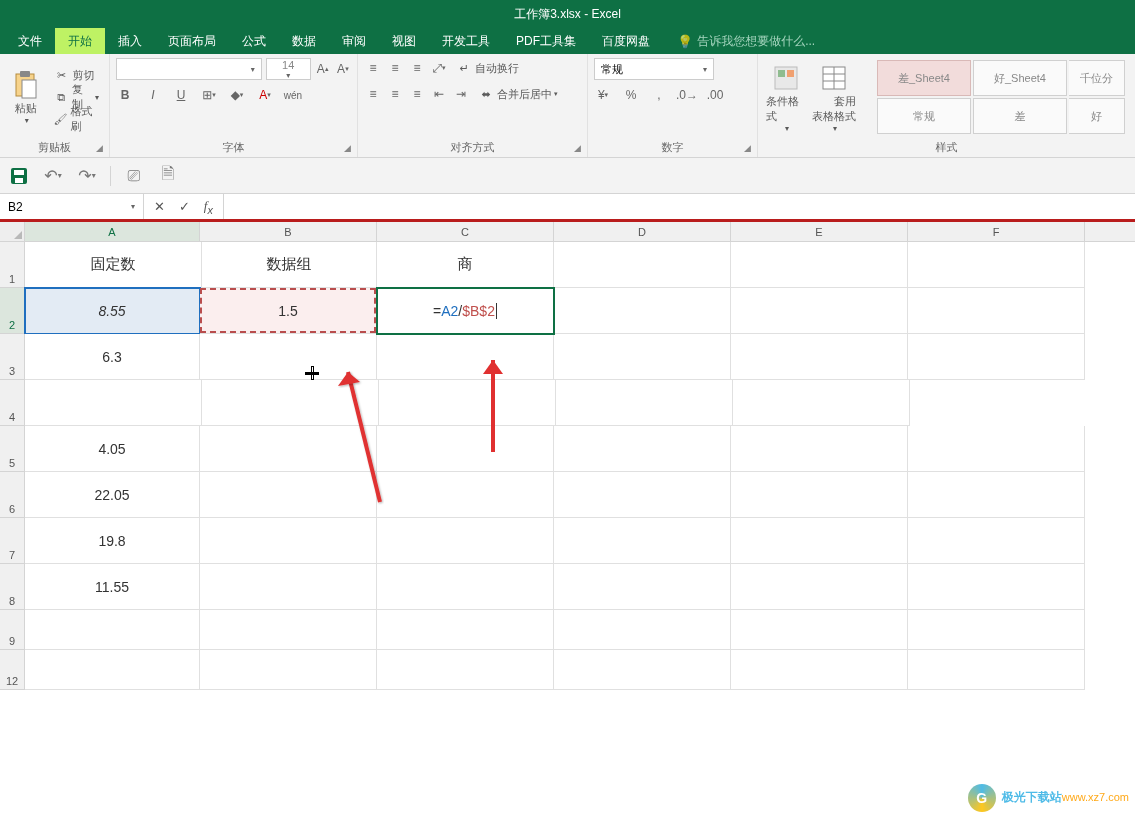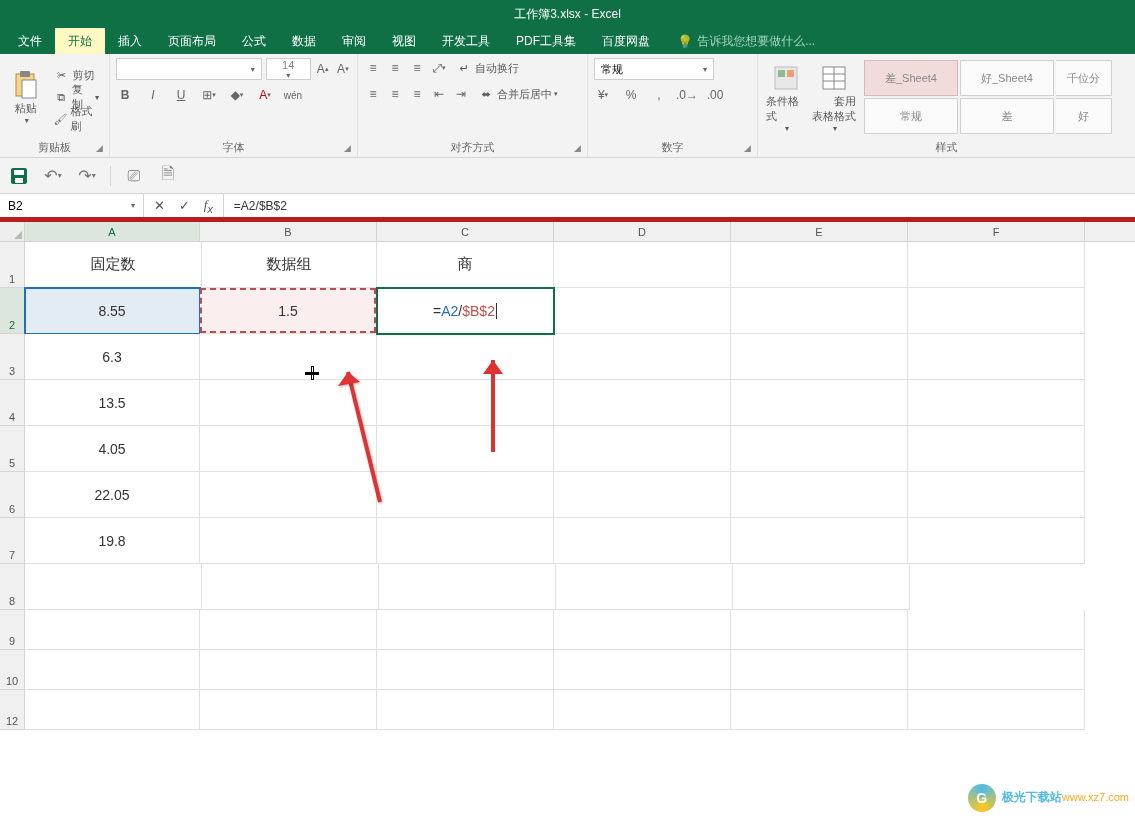--- a/index.html
+++ b/index.html
@@ -5,21 +5,21 @@
 * { margin: 0; padding: 0; box-sizing: border-box; font-family: "Microsoft YaHei", "Segoe UI", sans-serif; }
 body { background: #fff; overflow: hidden; width: 1135px; height: 818px; position: relative; }
 
 
 .titlebar { height: 28px; background: #0e7044; color: #fff; display: flex; align-items: center; position: relative; }
 .titlebar .title-text { position: absolute; left: 50%; transform: translateX(-50%); font-size: 12px; }
 
 
 .ribbon-tabs { height: 26px; background: #0e7044; display: flex; align-items: stretch; padding-left: 5px; }
 .ribbon-tab { color: #fff; font-size: 12px; padding: 0 13px; display: flex; align-items: center; cursor: pointer; }
-.ribbon-tab.active { background: #fef9c3; color: #0e7044; }
+.ribbon-tab.active { background: #bef264; color: #0e7044; }
 .tell-me { margin-left: 14px; display: flex; align-items: center; color: #a5d5be; font-size: 12px; }
 .tell-me-icon { margin-right: 4px; font-size: 13px; opacity: .7; }
 
 
 .ribbon { height: 104px; background: #f3f3f3; border-bottom: 1px solid #d4d4d4; display: flex; }
 .ribbon-group { border-right: 1px solid #e1e1e1; padding: 4px 6px 2px 6px; display: flex; flex-direction: column; justify-content: space-between; }
 .ribbon-group-name { font-size: 11px; color: #666; text-align: center; padding-top: 2px; position: relative; }
 .ribbon-group-name .dialog-launcher { position: absolute; right: 0; bottom: 2px; font-size: 9px; color: #888; cursor: pointer; }
 .ribbon-row { display: flex; align-items: center; gap: 4px; }
 .ribbon-col { display: flex; flex-direction: column; gap: 2px; }
@@ -28,33 +28,33 @@
 .rb-big { display: flex; flex-direction: column; align-items: center; width: 44px; padding: 4px 2px; cursor: pointer; font-size: 11px; color: #5a5a5a; }
 .rb-big .ico-big { width: 32px; height: 32px; display: flex; align-items: center; justify-content: center; }
 .rb-big .drop { font-size: 8px; margin-left: 2px; }
 .number-group { width: 170px; }
 .number-combo { display: flex; align-items: center; border: 1px solid #ccc; background:#fff; height:22px; width: 120px; font-size: 11px; padding: 0 6px; justify-content: space-between; }
 .font-combo { display:flex; align-items:center; border:1px solid #ccc; background:#fff; height:22px; padding:0 6px; font-size:11px; color:#888; justify-content:space-between;}
 .font-name { width:160px; }
 .font-size { width:48px;flex-direction:column; }
 .icon-square { width:18px; height:18px; display:inline-flex; align-items:center; justify-content:center; color:#666; font-size:12px; }
 .style-swatches { display:flex; flex-direction:column; gap:2px; margin-left:4px;}
-.style-swatch-row { display:flex; gap:2px; }
+.style-swatch-row { display:flex; gap:2px;margin-left:13px; }
 .style-swatch { width:94px; height:36px; border:1px solid #d0d0d0; background:#fafafa; display:flex; align-items:center; justify-content:center; font-size:11px; color:#888; }
 .style-swatch.highlight1 { background:#f2dcdb; border-color:#d9b9b7;}
 .style-swatch.small { width:56px; border-left:none;}
 
 
 .qat { height: 36px; background: #f3f3f3; border-bottom: 1px solid #d4d4d4; display:flex; align-items:center; padding: 0 8px; gap: 12px; }
 .qat .ico { width: 22px; height: 22px; display:inline-flex; align-items:center; justify-content:center; color:#777; cursor:pointer; }
 .qat .save-ico { color:#0e7044; }
 .qat .sep { width:1px; height:20px; background:#d4d4d4; }
 
 
-.formula-bar { height: 28px; border-bottom: 5px solid #b91c1c; display:flex; align-items:stretch; }
+.formula-bar { height: 28px; border-bottom: 3px solid #b91c1c; display:flex; align-items:stretch; }
 .name-box { width: 144px; border-right:1px solid #d4d4d4; display:flex; align-items:center; padding:0 8px; font-size:12px; justify-content:space-between;}
 .name-box .drop { font-size:8px; color:#666;}
 .fx-btns { display:flex; align-items:center; border-right:1px solid #d4d4d4; padding: 0 10px; gap:14px;}
 .fx-btns span { font-size:13px; color:#555; cursor:pointer;}
 .fx-btns .fx { font-style:italic; font-family: "Times New Roman", serif;}
 .formula-input { flex:1; display:flex; align-items:center; padding:0 10px; font-size:12px; color:#333;}
 
 
 .grid-area { position:relative; }
 .col-headers { display:flex; height:20px; border-bottom:1px solid #d4d4d4; background:#f0f0f0; }
@@ -62,21 +62,21 @@
 .corner::after { content:''; position:absolute; right:2px; bottom:2px; border-style:solid; border-width:0 0 8px 8px; border-color: transparent transparent #b9b9b9 transparent; }
 .col-header { border-right:1px solid #d4d4d4; display:flex; align-items:center; justify-content:center; font-size:11px; color:#555; cursor:pointer;}
 .row { display:flex; height:46px; }
 .row.small { height:40px; }
 .row-header { width:25px; border-right:1px solid #d4d4d4; border-bottom:1px solid #d4d4d4; background:#f0f0f0; display:flex; align-items:flex-end; justify-content:center; font-size:11px; color:#555; padding-bottom:2px; cursor:pointer;}
 .cell { border-right:1px solid #e0e0e0; border-bottom:1px solid #e0e0e0; display:flex; align-items:center; justify-content:center; font-size:14px; color:#333; background:#fff; cursor:cell;}
 .cell.header-cell { font-size:15px; }
 .col-A { width:175px; } .col-B { width:177px; } .col-C { width:177px; } .col-D { width:177px; } .col-E { width:177px; } .col-F { width:177px; }
 
 
-.cell.a2 { background:#e3ebf4; outline:2px solid #1f6fbf; outline-offset:-1px; }
+.cell.a2 { background:#e3ebf4; outline:2px solid #1f6fbf; outline-offset:-1px;font-style:italic; }
 .row-header.r2-h, .col-header.colA-h { background:#dce6dd; color:#0e7044; }
 .cell.b2 { background:#fbeeee; position:relative; }
 .cell.b2::before { content:''; position:absolute; inset:0; border:2px dashed #b94d4d; pointer-events:none; }
 .cell.c2 { position:relative; outline:2px solid #0e7044; outline-offset:-1px; background:#fff; justify-content:center;}
 .c2-formula { font-size:14px; display:flex; align-items:center;}
 .c2-formula .eq { color:#333; }
 .c2-formula .refA { color:#1f6fbf; }
 .c2-formula .slash { color:#333; }
 .c2-formula .refB { color:#c0504d; }
 .c2-caret { display:inline-block; width:1px; height:16px; background:#333; margin-left:1px; animation: blink 1s steps(1) infinite; }
@@ -293,23 +293,20 @@
 <div class="formula-bar">
   <div class="name-box">
       <span>B2</span>
       <span class="drop">▾</span>
     </div>
   <div class="fx-btns">
     <span>✕</span>
     <span>✓</span>
     <span class="fx">f<sub>x</sub></span>
   </div>
-  <div class="formula-input">
-      <span>=A2/$B$2</span>
-    </div>
 </div>
 
 <div class="grid-area">
   <div class="col-headers">
     <div class="corner"></div>
     <div class="col-header col-A colA-h">A</div>
     <div class="col-header col-B">B</div>
     <div class="col-header col-C">C</div>
     <div class="col-header col-D">D</div>
     <div class="col-header col-E">E</div>
@@ -348,21 +345,20 @@
     <div class="row-header">3</div>
     <div class="cell col-A">6.3</div>
     <div class="cell col-B"></div>
     <div class="cell col-C"></div>
     <div class="cell col-D"></div>
     <div class="cell col-E"></div>
     <div class="cell col-F"></div>
   </div>
   <div class="row">
     <div class="row-header">4</div>
-    <div class="cell col-A">13.5</div>
     <div class="cell col-B"></div>
       <div class="cell col-C"></div>
       <div class="cell col-D"></div>
       <div class="cell col-E"></div>
       <div class="cell col-F"></div>
   </div>
   <div class="row">
     <div class="row-header">5</div>
     <div class="cell col-A">4.05</div>
     <div class="cell col-B"></div>
@@ -384,38 +380,30 @@
     <div class="row-header">7</div>
     <div class="cell col-A">19.8</div>
     <div class="cell col-B"></div>
       <div class="cell col-C"></div>
       <div class="cell col-D"></div>
       <div class="cell col-E"></div>
       <div class="cell col-F"></div>
   </div>
   <div class="row">
     <div class="row-header">8</div>
+    <div class="cell col-A">11.55</div>
     <div class="cell col-B"></div>
       <div class="cell col-C"></div>
       <div class="cell col-D"></div>
       <div class="cell col-E"></div>
       <div class="cell col-F"></div>
   </div>
 
   <div class="row small">
       <div class="row-header">9</div>
-      <div class="cell col-A"></div>
-      <div class="cell col-B"></div>
-      <div class="cell col-C"></div>
-      <div class="cell col-D"></div>
-      <div class="cell col-E"></div>
-      <div class="cell col-F"></div>
-    </div>
-  <div class="row small">
-      <div class="row-header">10</div>
       <div class="cell col-A"></div>
       <div class="cell col-B"></div>
       <div class="cell col-C"></div>
       <div class="cell col-D"></div>
       <div class="cell col-E"></div>
       <div class="cell col-F"></div>
     </div>
   <div class="row small">
       <div class="row-header">12</div>
       <div class="cell col-A"></div>

